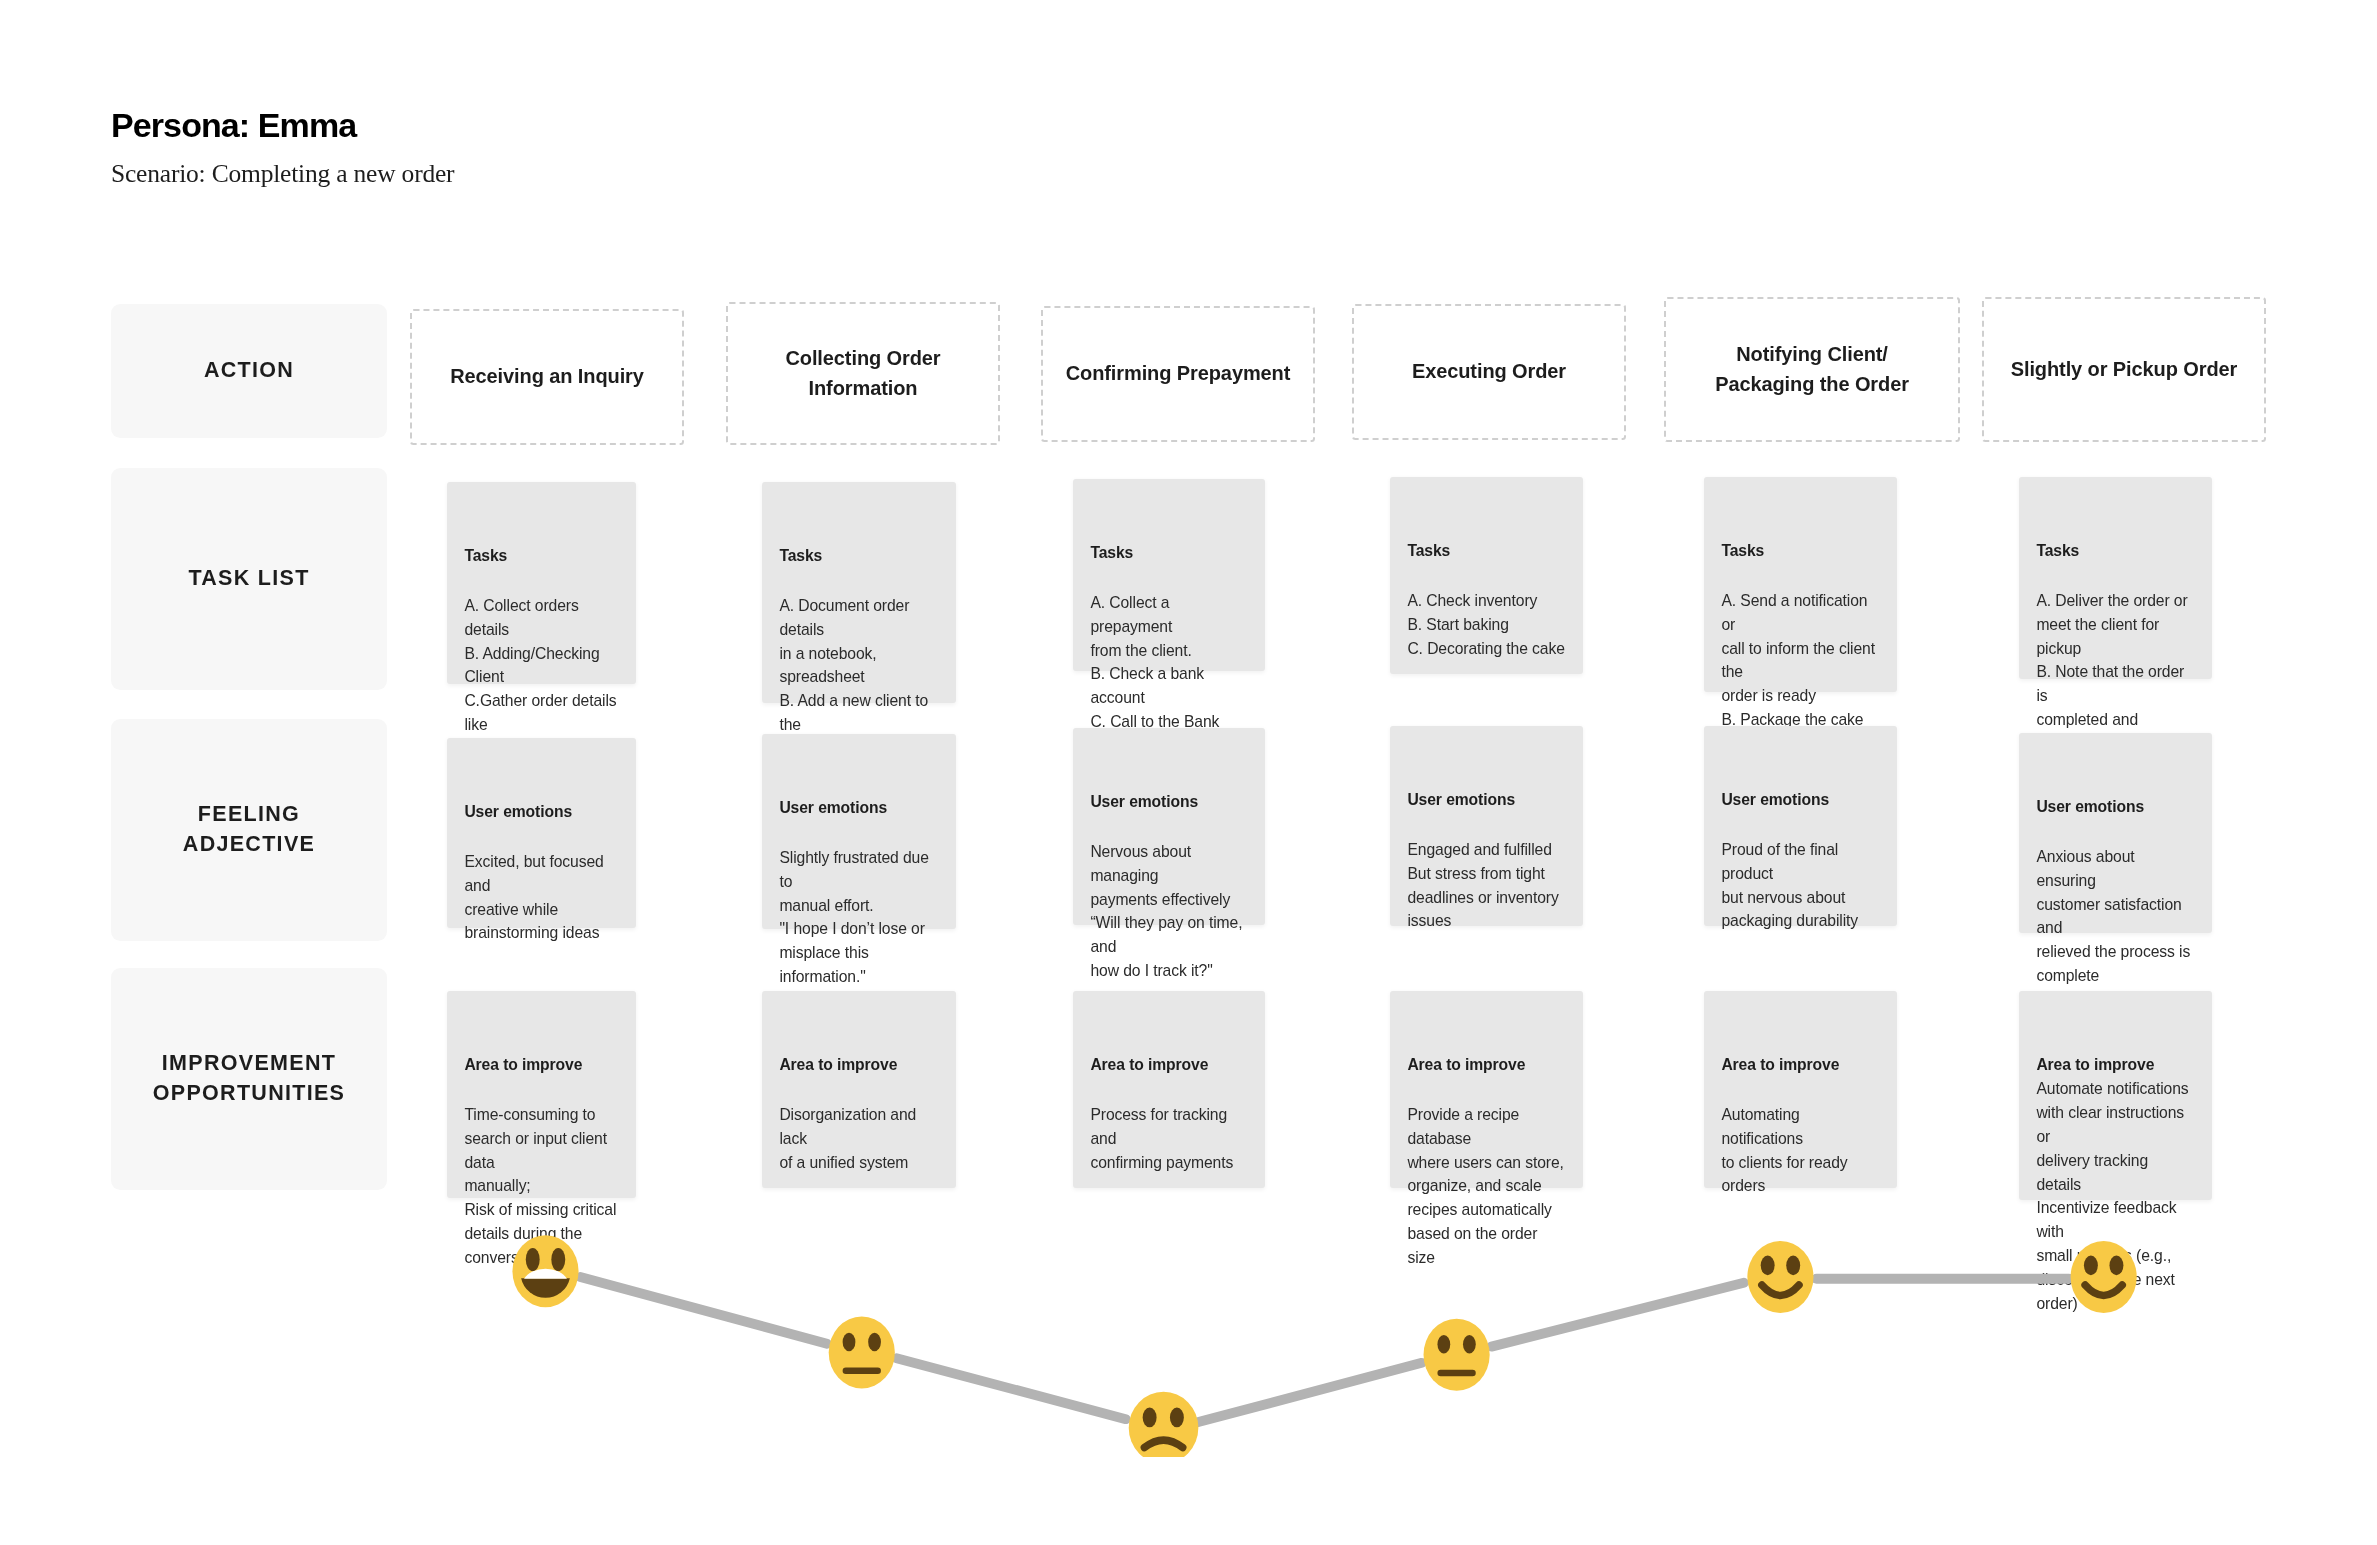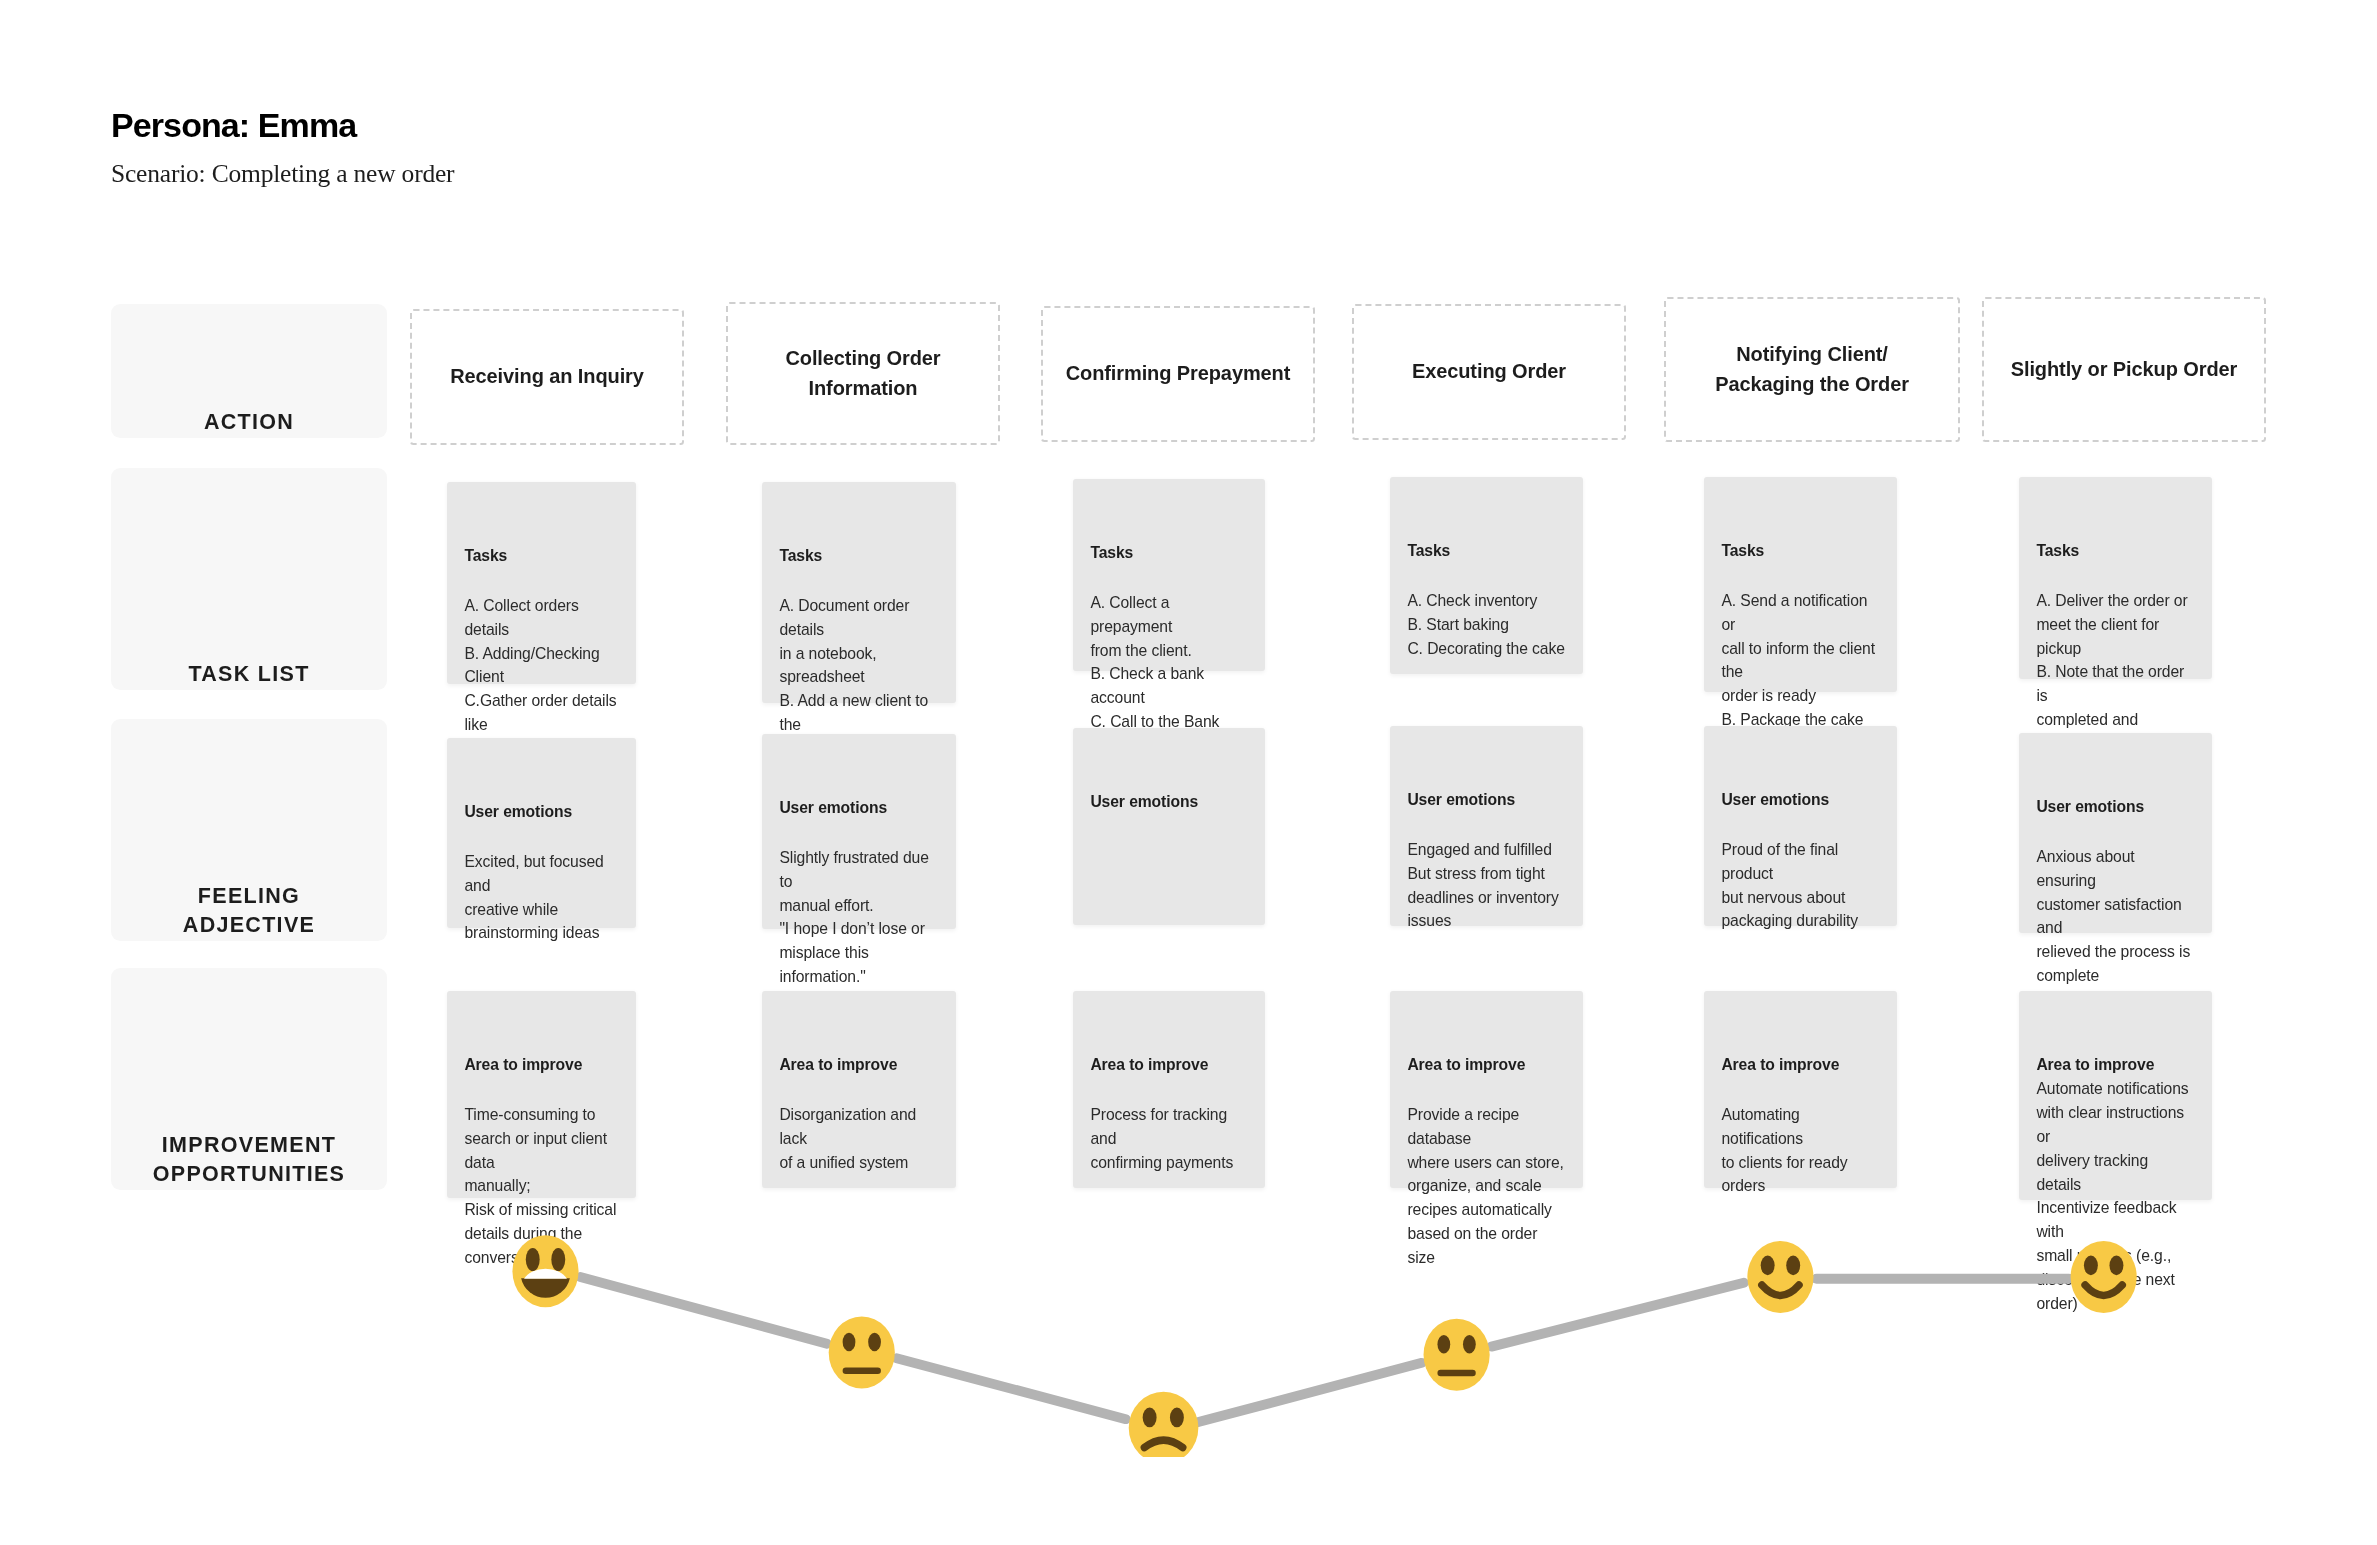--- a/index.html
+++ b/index.html
@@ -23,21 +23,21 @@
     margin-top: 15px; white-space: nowrap; letter-spacing: -0.2px; font-family: Liberation Serif, serif;
   }
 
   
   .grid { position: absolute; left: 0; top: 0; }
 
   .rowlabel {
     position: absolute;
     background: #f7f7f7;
     border-radius: 9.3px;
-    display: flex; align-items: flex-end; justify-content: center;
+    display: flex; align-items: center; justify-content: center;
     text-align: center;
   }
   .rowlabel span {
     font-size: 21.5px; font-weight: 700; letter-spacing: 1.3px;
     color: #1d1d1d; line-height: 1.38;
   }
 
   .actioncard {
     position: absolute;
     border: 2.3px dashed #cfcfcf;
@@ -176,20 +176,24 @@
     </div>
     <div class="card" style="left:762px; top:734px; width:194px; height:195px;">
       <div class="chead">User emotions</div>
       <div class="cbody">Slightly frustrated due to
 manual effort.
 "I hope I don’t lose or
 misplace this information."</div>
     </div>
     <div class="card" style="left:1073px; top:728px; width:192px; height:197px;">
       <div class="chead">User emotions</div>
+      <div class="cbody">Nervous about managing
+payments effectively
+“Will they pay on time, and
+how do I track it?"</div>
     </div>
     <div class="card" style="left:1390px; top:726px; width:193px; height:200px;">
       <div class="chead">User emotions</div>
       <div class="cbody">Engaged and fulfilled
 But stress from tight
 deadlines or inventory
 issues</div>
     </div>
     <div class="card" style="left:1704px; top:726px; width:193px; height:200px;">
       <div class="chead">User emotions</div>

